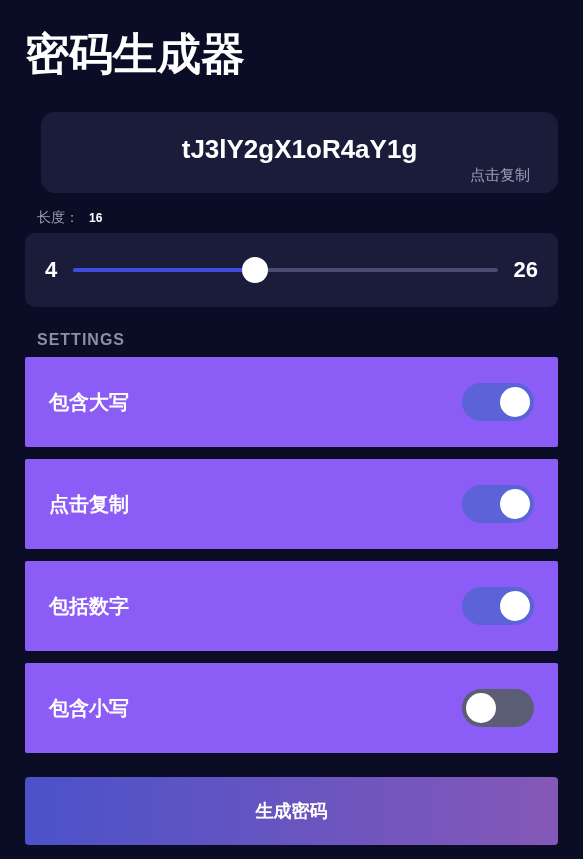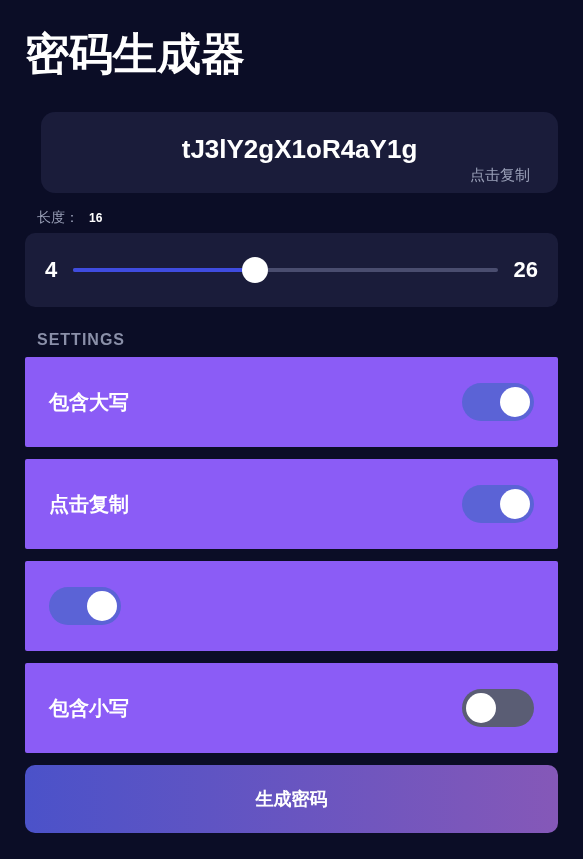--- a/index.html
+++ b/index.html
@@ -144,26 +144,27 @@
       transition: all 0.2s;
     }
     .toggle.off .toggle-knob {
       right: auto;
       left: 4px;
     }
     .generate-btn {
       width: 100%;
       padding: 22px;
       border: none;
-      border-radius: 10px;
+      border-radius: 4px;
       background: linear-gradient(90deg, #4b52c9 0%, #8558b8 100%);
       color: #fff;
       font-size: 18px;
       font-weight: 700;
       cursor: pointer;
+      margin-top: 12px;
     }
   </style>
 </head>
 <body>
 
 
 
 <h1 class="title">密码生成器</h1>
 
 <div class="card password-display">
@@ -195,20 +196,21 @@
 </div>
 
 <div class="setting-row">
   <span class="setting-label">点击复制</span>
   <div class="toggle">
     <div class="toggle-knob"></div>
   </div>
 </div>
 
 <div class="setting-row">
+  <span class="setting-label">包括数字</span>
   <div class="toggle">
     <div class="toggle-knob"></div>
   </div>
 </div>
 
 <div class="setting-row">
   <span class="setting-label">包含小写</span>
   <div class="toggle off">
     <div class="toggle-knob"></div>
   </div>

